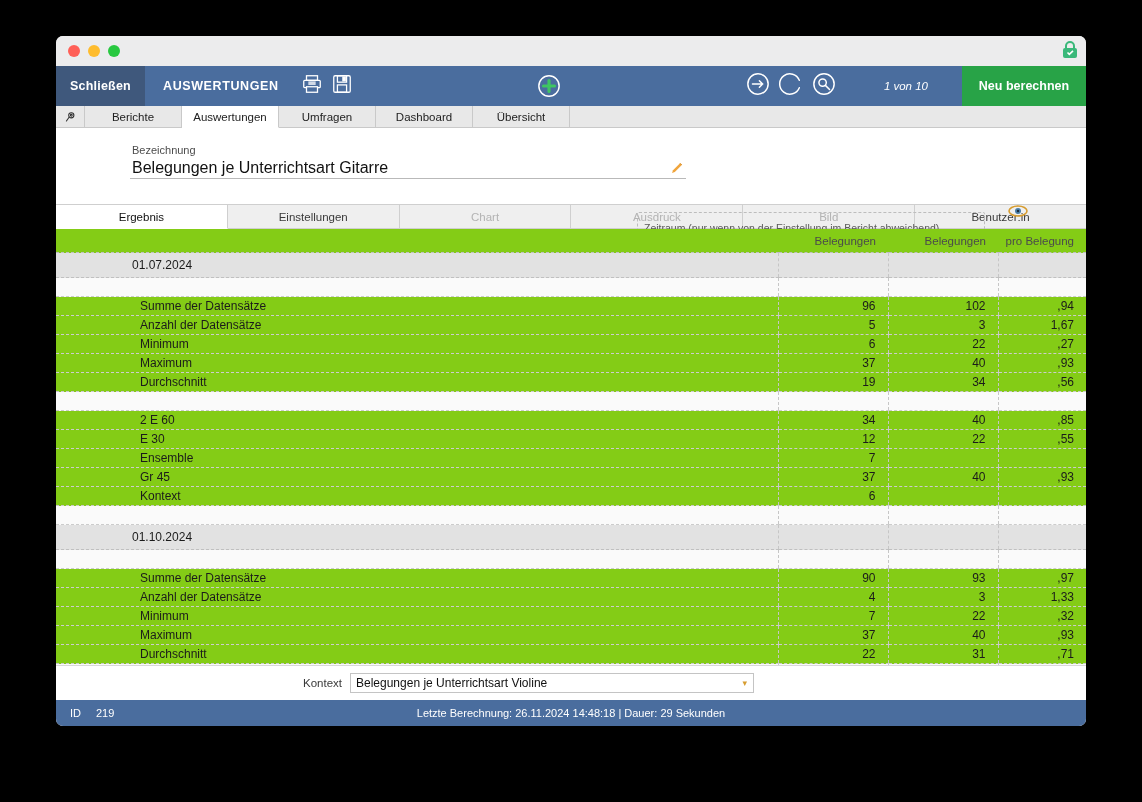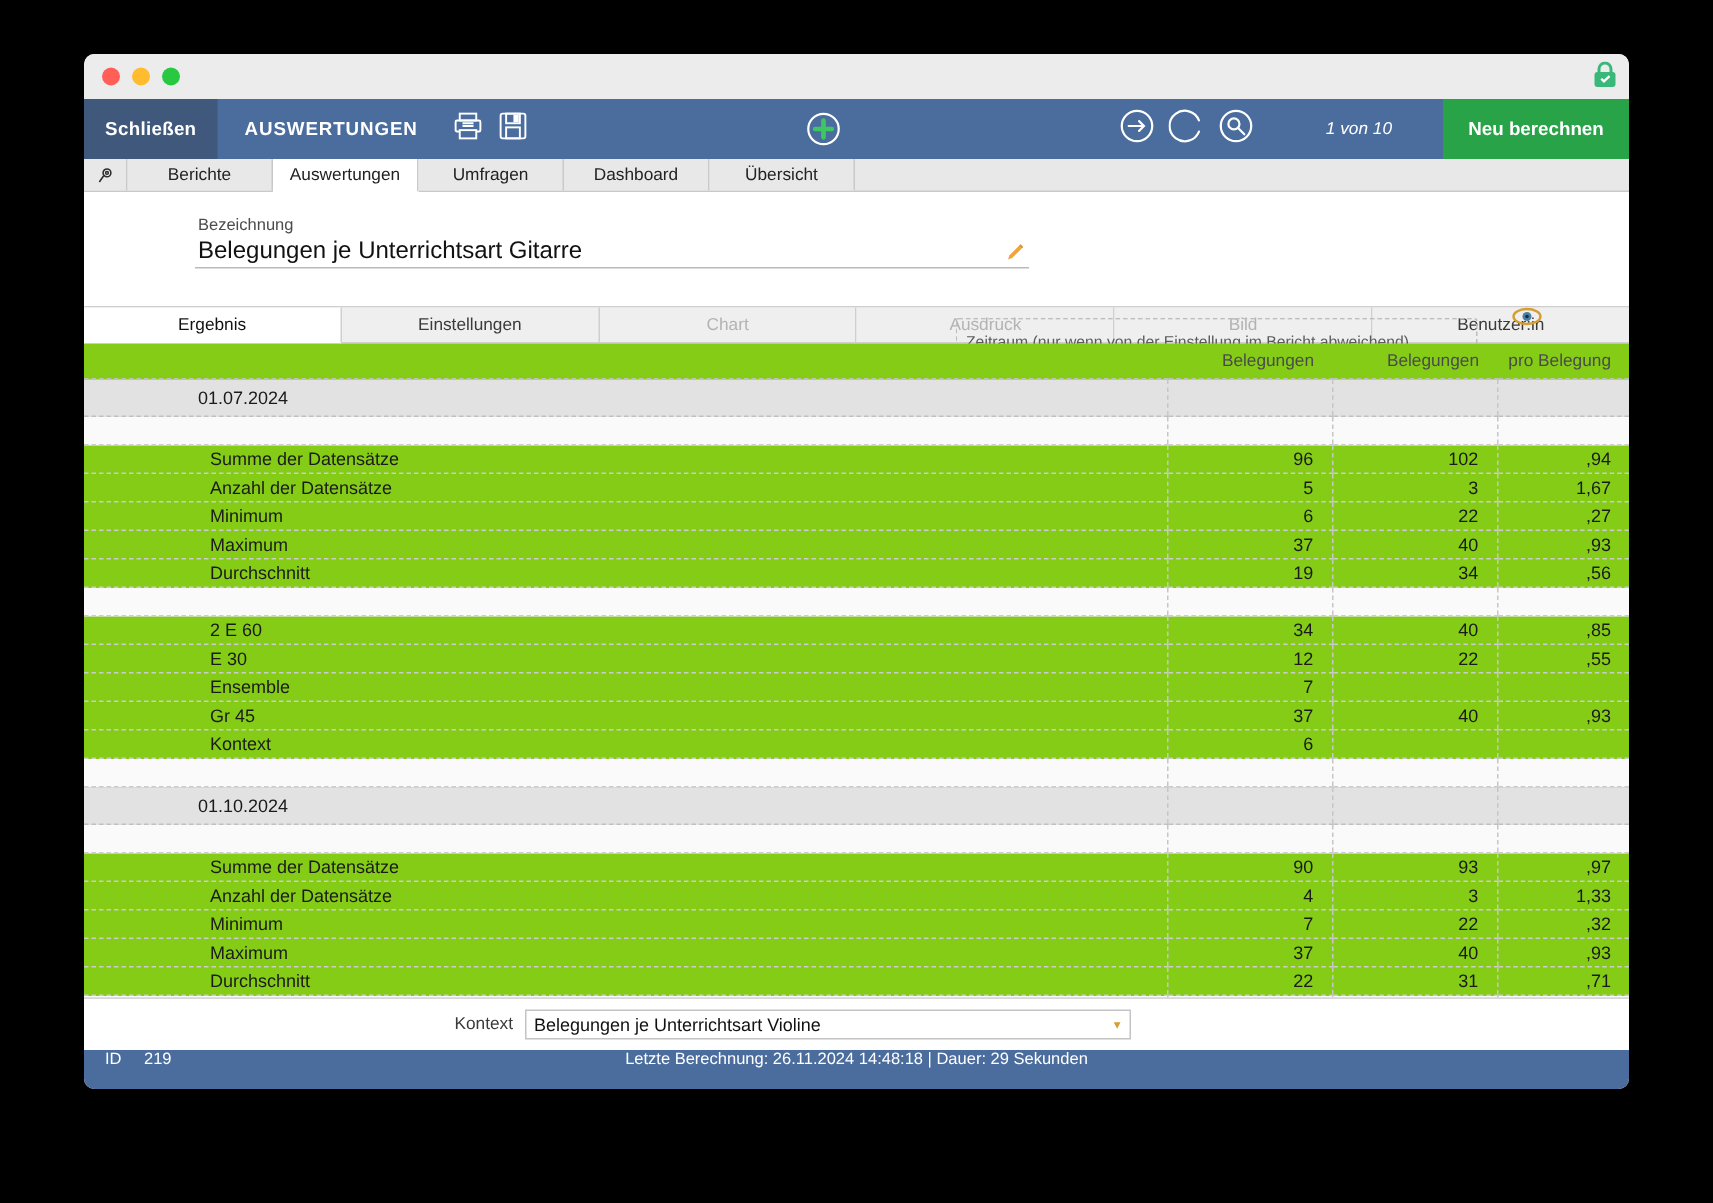--- a/index.html
+++ b/index.html
@@ -378,20 +378,21 @@
   }
   #kontext-select .kv { padding-left: 5px; flex: 1 1 auto; }
   #kontext-select .kchev { margin-right: 6px; color: #d79d30; font-size: 9px; }
 
   
   .statusbar {
     height: 26px;
     background: #4a6d9e;
     color: #ffffff;
     display: flex;
+    align-items: center;
     font-size: 11px;
     position: relative;
     flex: 0 0 auto;
   }
   #status-id-label { margin-left: 14px; }
   #status-id-value { margin-left: 15px; }
   #status-center {
     position: absolute;
     left: 0; right: 0;
     text-align: center;

